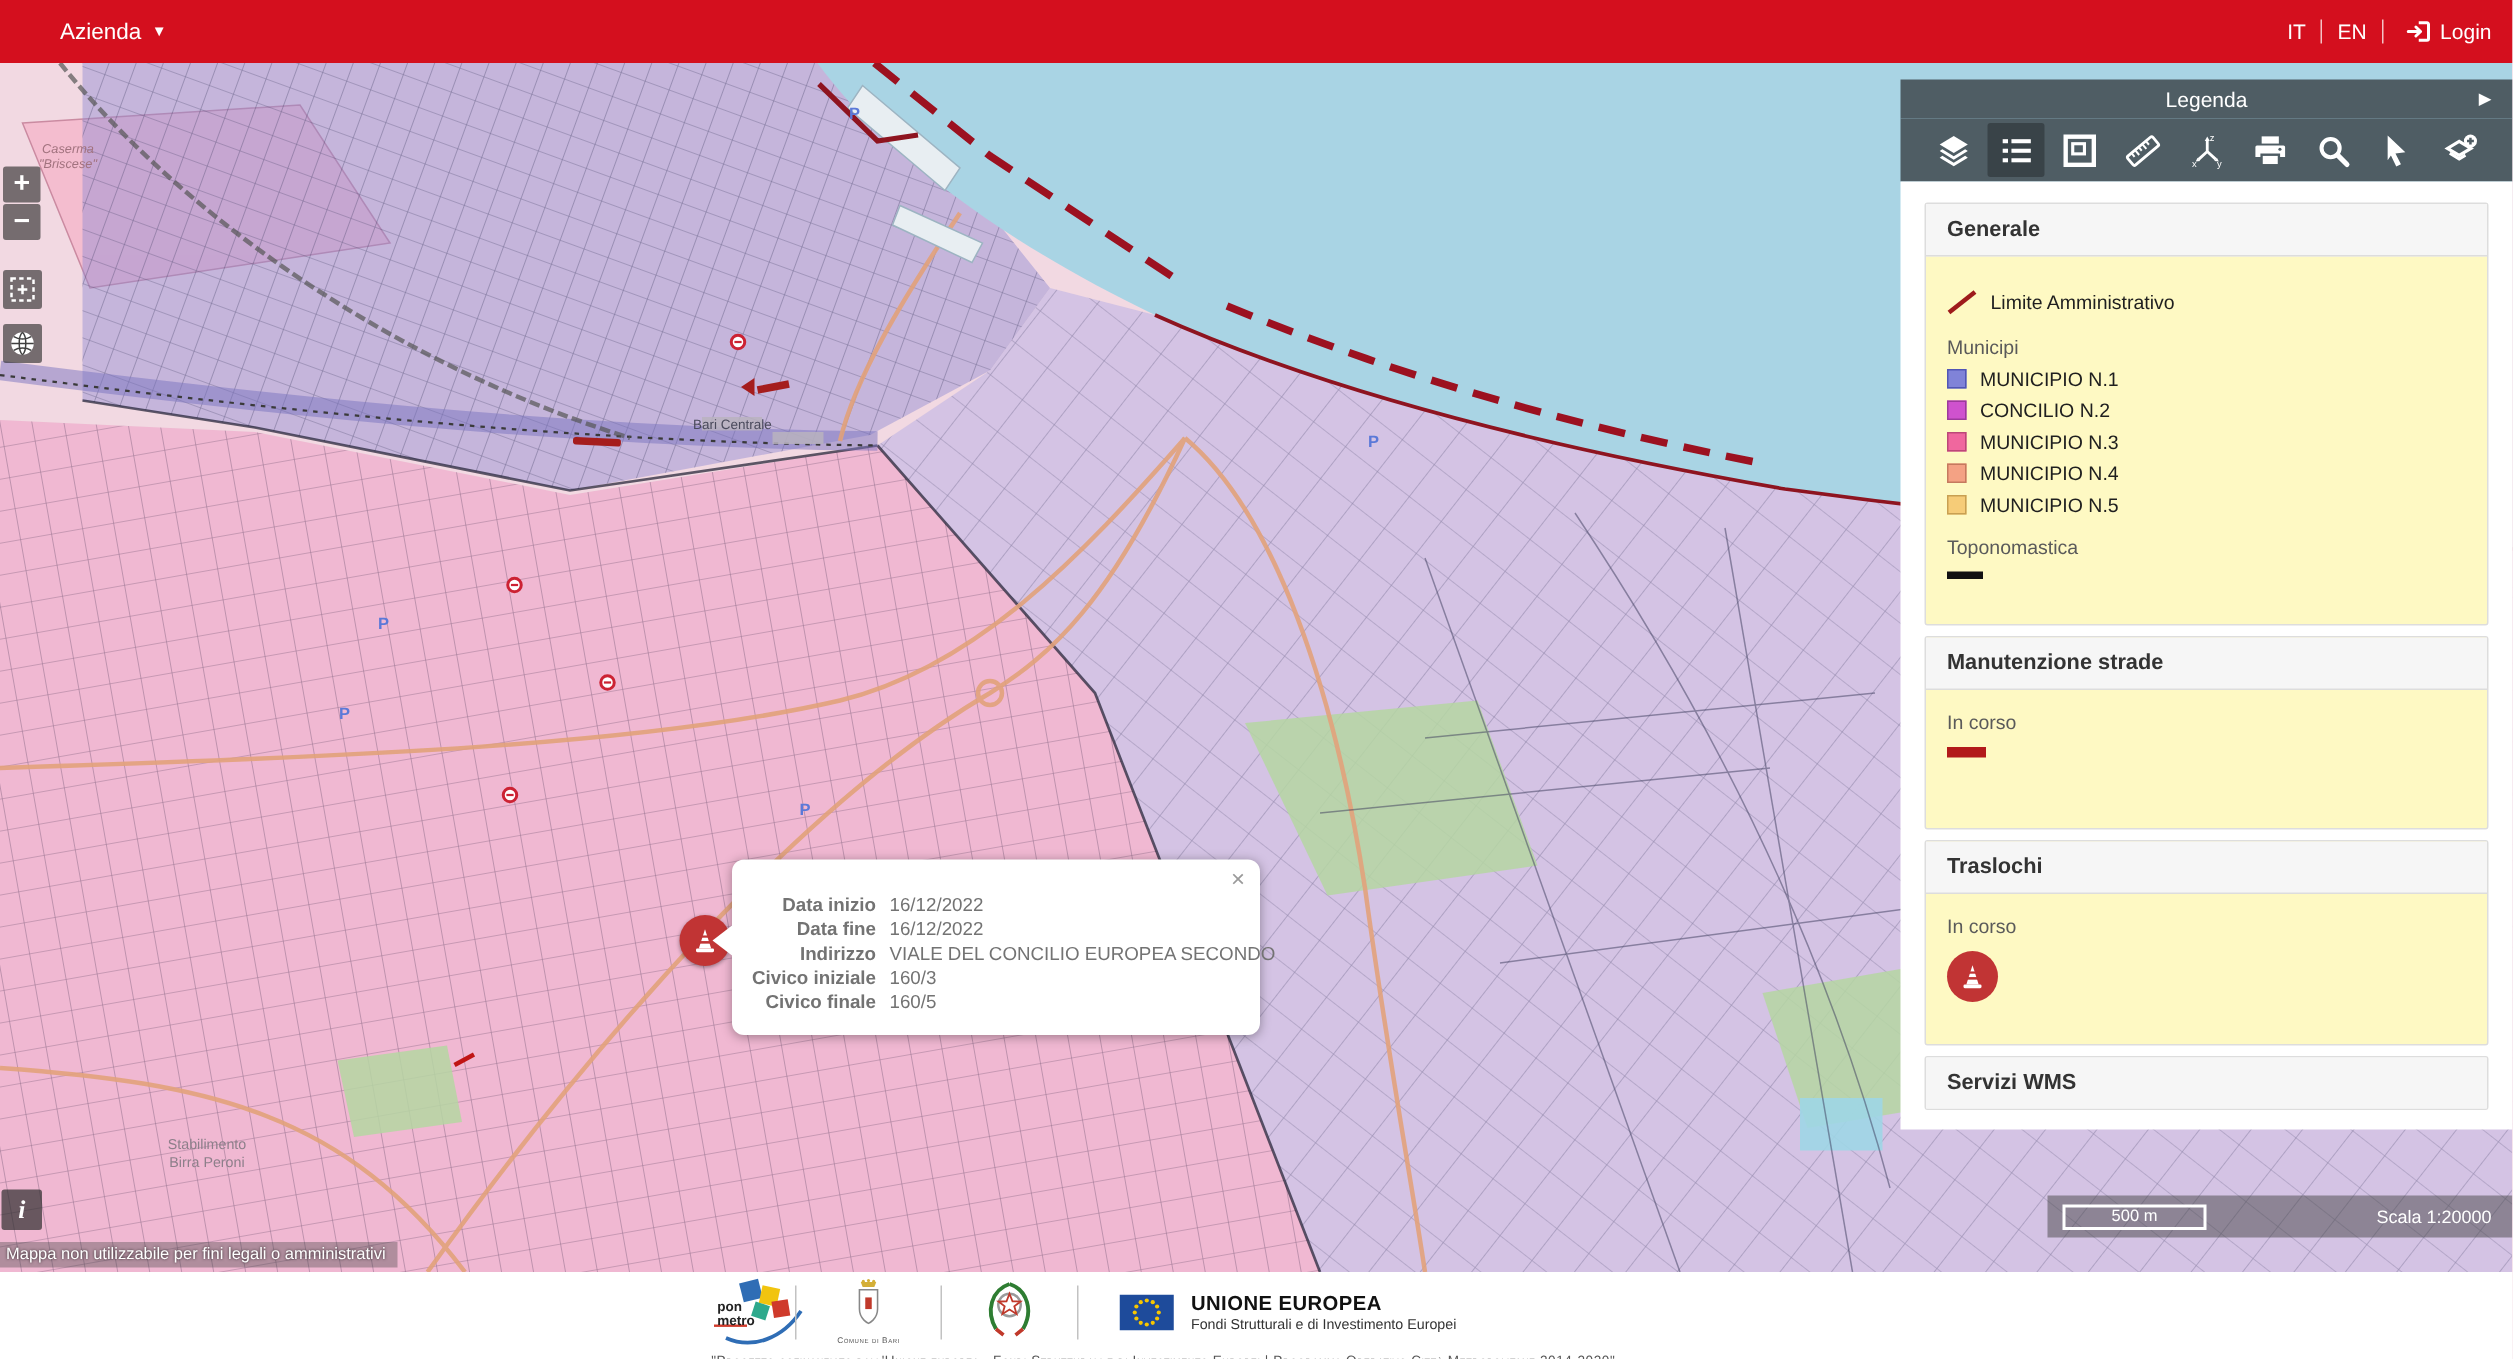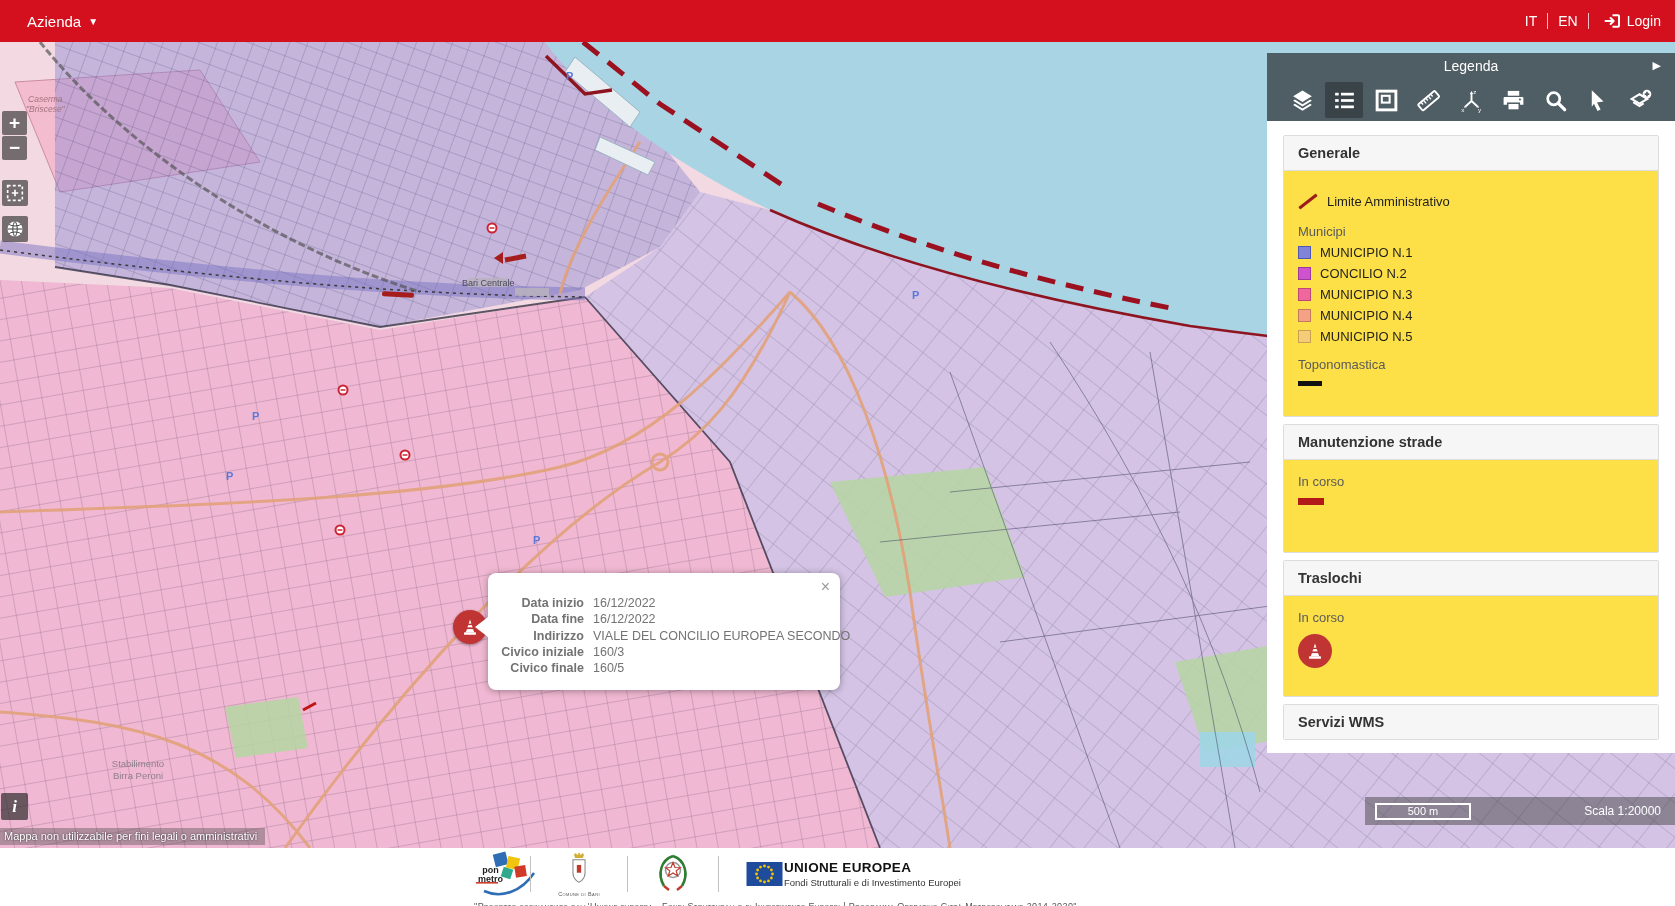--- a/index.html
+++ b/index.html
@@ -3,21 +3,21 @@
 <meta charset="utf-8">
 <style>
   * { box-sizing: border-box; margin: 0; padding: 0; }
   html,body { width:1675px; height:906px; overflow:hidden; }
   body { font-family:"Liberation Sans", sans-serif; background:#fff; }
   #app { position:relative; width:1675px; height:906px; overflow:hidden; }
 
   
   .topbar { position:absolute; left:0; top:0; width:1675px; height:42px; background:#d40f1e;
             display:flex; align-items:center; justify-content:space-between; color:#fff; z-index:60; }
-  .brand { margin-left:27px; font-size:15px; display:flex; align-items:center; gap:7px; cursor:pointer;text-align:right; }
+  .brand { margin-left:40px; font-size:15px; display:flex; align-items:center; gap:7px; cursor:pointer;text-align:right; }
   .brand .caret { font-size:10px; }
   .top-right { display:flex; align-items:center; margin-right:14px; font-size:14px; }
   .lang { padding:0 10px; cursor:pointer; }
   .vsep { width:1px; height:16px; background:rgba(255,255,255,.75); }
   .login { display:flex; align-items:center; gap:6px; padding-left:14px; cursor:pointer;text-align:right; }
 
   
   .map { position:absolute; left:0; top:42px; width:1675px; height:806px; overflow:hidden; background:#f2d9e2; }
   .map svg.basemap { position:absolute; left:0; top:0; }
 
@@ -58,21 +58,21 @@
 
   
   .legend-panel { position:absolute; left:1267px; top:53px; width:408px; height:700px; z-index:40; display:flex; flex-direction:column; }
   .legend-titlebar { height:26px; background:#4f5d64; color:#fff; position:relative; display:flex; align-items:center; justify-content:center; font-size:14px; }
   .legend-collapse { position:absolute; right:14px; top:6px; font-size:11px; color:#fff; cursor:pointer; }
   .legend-toolbar { height:42px; background:#4f5d64; display:flex; align-items:center; justify-content:space-between; padding:0 16px; }
   .tb-btn { width:38px; height:36px; display:flex; align-items:center; justify-content:center; border-radius:2px; cursor:pointer; }
   .tb-btn.active { background:rgba(0,0,0,.28); }
   .legend-content { flex:1; background:#fff; padding:14px 16px 0 16px; overflow:hidden; }
 
-  .card { border:1px solid #ddd; border-radius:2px; margin-bottom:7px; background:#fde047; }
+  .card { border:1px solid #ddd; border-radius:2px; margin-bottom:7px; background:#fef9c3; }
   .card-header { background:#f6f6f6; border-bottom:1px solid #ddd; padding:9px 14px; font-size:14.5px; font-weight:bold; color:#333; cursor:pointer; }
   .card.collapsed .card-header { border-bottom:none; }
   .card-body { padding:12px 14px 16px 14px; }
 
   .leg-row { display:flex; align-items:center; gap:9px; font-size:13px; color:#1f1f1f; margin-top:6px; }
   .leg-sub { font-size:13px; color:#5a5a5a; margin-top:13px; }
   .sw { width:13px; height:13px; border:1px solid #000; flex:0 0 auto; }
   .diag-box { width:20px; height:20px; position:relative; flex:0 0 auto; }
   .diag-line { position:absolute; left:-1px; top:9px; width:22px; height:3px; transform:rotate(-38deg); }
   .dash { height:5px; width:24px; margin-top:9px; }
@@ -81,21 +81,21 @@
   .body-generale { padding-bottom:30px; }
   .body-generale .first { margin-top:8px; }
   .body-maint { min-height:92px; }
   .body-trasl { min-height:100px; }
 
   
   .footer { position:absolute; left:0; top:848px; width:1675px; height:58px; background:#fff; }
   .footer-inner { width:fit-content; margin:0 auto; position:relative; left:-62px; text-align:center; }
   .footer-row { display:flex; align-items:center; margin-top:3px; }
   .logo-sep { width:1px; height:36px; background:#c2c2c2; margin:0 27px; }
-  .eu-block { display:flex; align-items:center; gap:1px; }
+  .eu-block { display:flex; align-items:center; gap:11px; }
   .eu-text { text-align:left; }
   .eu-title { font-size:13.5px; font-weight:bold; color:#111; letter-spacing:.3px; }
   .eu-sub { font-size:9.5px; color:#333; margin-top:2px; }
   .fine-print { font-size:9px; color:#555; font-variant:small-caps; letter-spacing:.4px; margin-top:4px; }
   .comune-wrap { display:flex; flex-direction:column; align-items:center; }
   .comune-caption { font-size:5.5px; color:#555; letter-spacing:.4px; font-variant:small-caps; margin-top:1px; }
   .pon-wrap { display:flex; align-items:center; }
 </style>
 </head>
 <body>
@@ -463,21 +463,21 @@
 
         <div class="pon-wrap">
           <svg width="66" height="46" viewBox="0 0 66 46">
             <rect x="20" y="2" width="13" height="13" fill="#2f6db5" transform="rotate(-14 26 8)"></rect>
             <rect x="33" y="6" width="12" height="12" fill="#f1c40f" transform="rotate(12 39 12)"></rect>
             <rect x="41" y="15" width="11" height="11" fill="#cf3a2b" transform="rotate(-9 46 20)"></rect>
             <rect x="28" y="17" width="10" height="10" fill="#2ea98c" transform="rotate(18 33 22)"></rect>
             <path d="M10 40 C28 48 48 40 60 22" stroke="#2f6db5" stroke-width="2.5" fill="none"></path>
             <rect x="2" y="31" width="22" height="1.6" fill="#cf3a2b"></rect>
           </svg>
-          <div style="margin-left:-62px; margin-top:2px; text-align:center; line-height:9px; position:relative;">
+          <div style="margin-left:-62px; margin-top:2px; text-align:left; line-height:9px; position:relative;">
             <div style="font-size:9px;font-weight:bold;color:#222">pon</div>
             <div style="font-size:9px;font-weight:bold;color:#222">metro</div>
           </div>
         </div>
 
         <div class="logo-sep"></div>
 
         <div class="comune-wrap">
           <svg width="26" height="38" viewBox="0 0 26 44">
             <path d="M7 3h12l-1.5 4h-9z" fill="#d4af37"></path>

